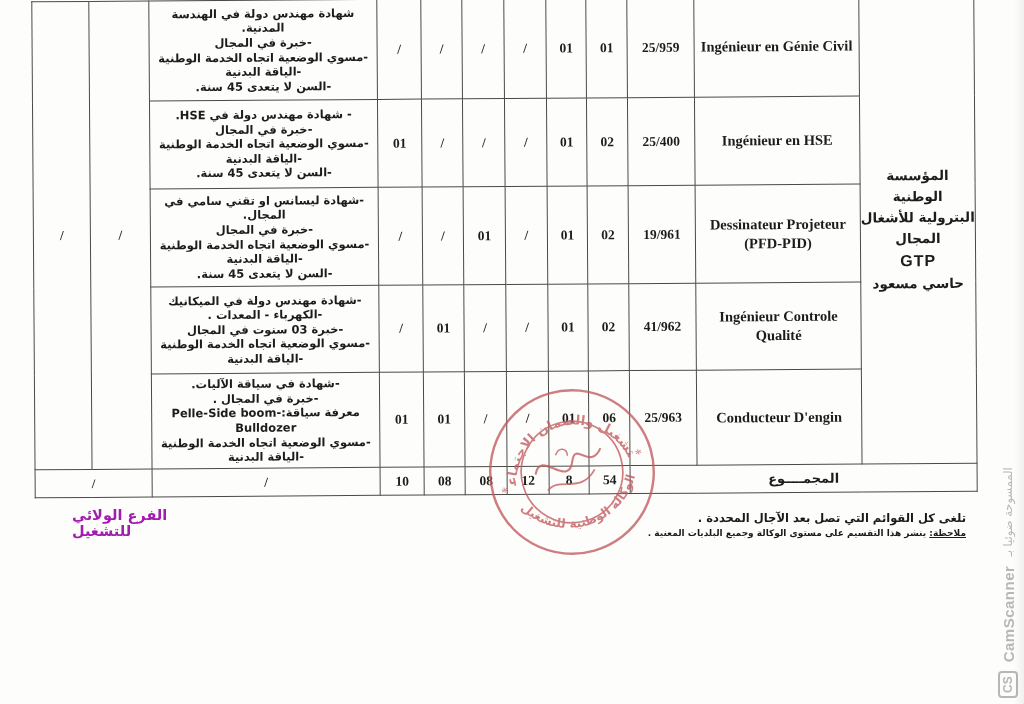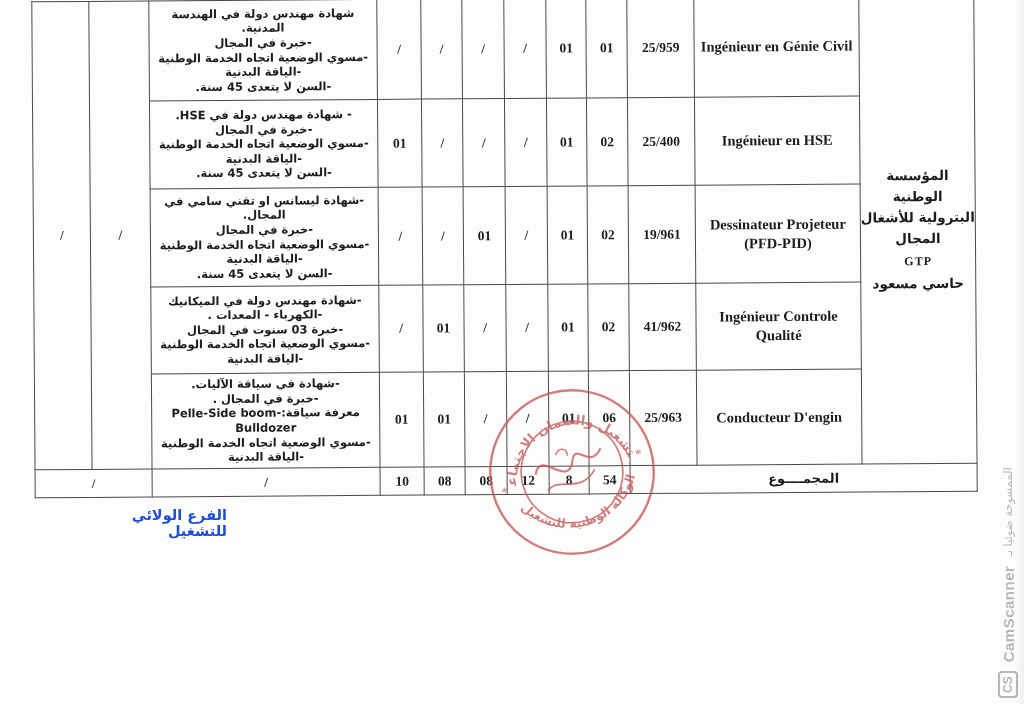--- a/index.html
+++ b/index.html
@@ -35,40 +35,40 @@
   td.val{font-size:13.5px;font-weight:bold;}
   td.ref{font-size:13.5px;font-weight:bold;}
   td.title{
     font-size:14.5px;font-weight:bold;line-height:19px;padding:0 18px;
   }
   td.org{
     font-family:"DejaVu Sans", sans-serif;
     direction:rtl;font-weight:bold;font-size:13.5px;line-height:21px;padding:0 4px;
   }
   td.org .gtp{
-    font-family:Liberation Serif, serif;
-    direction:ltr;font-size:12px;letter-spacing:1px;line-height:24px;
+    font-family:Liberation Sans, sans-serif;
+    direction:ltr;font-size:16px;letter-spacing:1px;line-height:24px;
   }
   td.tot-left{text-align:left;padding-left:10px;font-size:13px;font-weight:bold;}
   td.tot-val{font-size:13.5px;font-weight:bold;}
   td.boxed{border:2.5px solid #2e2e2e;}
   td.tot-label{
     font-family:"DejaVu Sans", sans-serif;
     direction:rtl;font-weight:bold;font-size:13px;
   }
   
   #stamp{
     position:absolute;left:478px;top:378px;width:188px;height:188px;
     opacity:0.78;pointer-events:none;
   }
   
   #footer-signature{
     position:absolute;left:72px;top:507px;width:155px;
     font-family:"DejaVu Sans", sans-serif;
-    direction:rtl;text-align:right;font-weight:bold;font-size:14.5px;color:#1d4ed8;
+    direction:rtl;text-align:left;font-weight:bold;font-size:14.5px;color:#a21caf;
   }
   #notes{
     position:absolute;right:58px;top:511px;width:420px;
     direction:rtl;text-align:right;
     font-family:"DejaVu Sans", sans-serif;color:#1a1a1a;
   }
   #notes .n1{font-size:11.5px;font-weight:bold;line-height:15px;}
   #notes .n2{font-size:9px;font-weight:bold;line-height:14px;}
   #notes .nlabel{text-decoration:underline;}
   
@@ -233,20 +233,26 @@
         <text x="170" y="106" font-size="15" fill="#c25b5e" stroke="none">*</text>
         <path d="M62,92 C74,66 92,118 104,88 C112,70 120,104 136,84" stroke-width="2.2"></path>
         <path d="M70,112 C86,100 102,126 124,104" stroke-width="1.9"></path>
         <path d="M88,78 C94,70 102,74 100,82" stroke-width="1.6"></path>
       </g>
     </svg>
   </div>
 
   <div id="footer-signature">الفرع الولائي للتشغيل</div>
 
+  <div id="notes">
+    <div class="n1">تلغى كل القوائم التي تصل بعد الآجال المحددة .</div>
+    <div class="n2">
+      <span class="nlabel">ملاحظة:</span><span> ينشر هذا التقسيم على مستوى الوكالة وجميع البلديات المعنية .</span>
+    </div>
+  </div>
 
   <div id="cs-watermark">
     <span class="cs-box">CS</span>
     <span class="cs-brand">CamScanner</span>
     <span class="cs-ar">الممسوحة ضوئيا بـ</span>
   </div>
 
   <div class="edge-shade-right"></div>
 </div>
 

